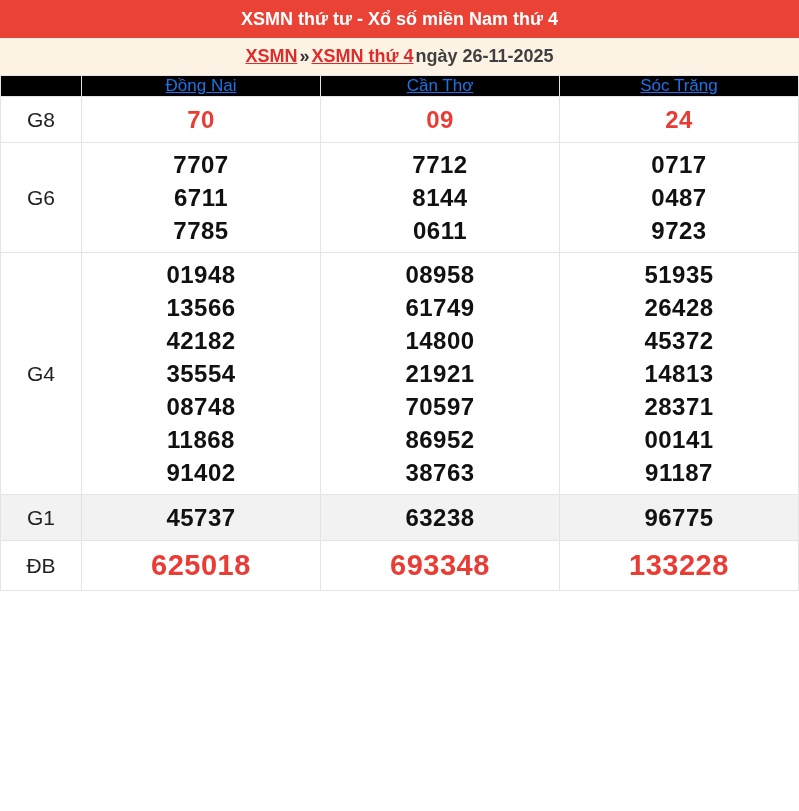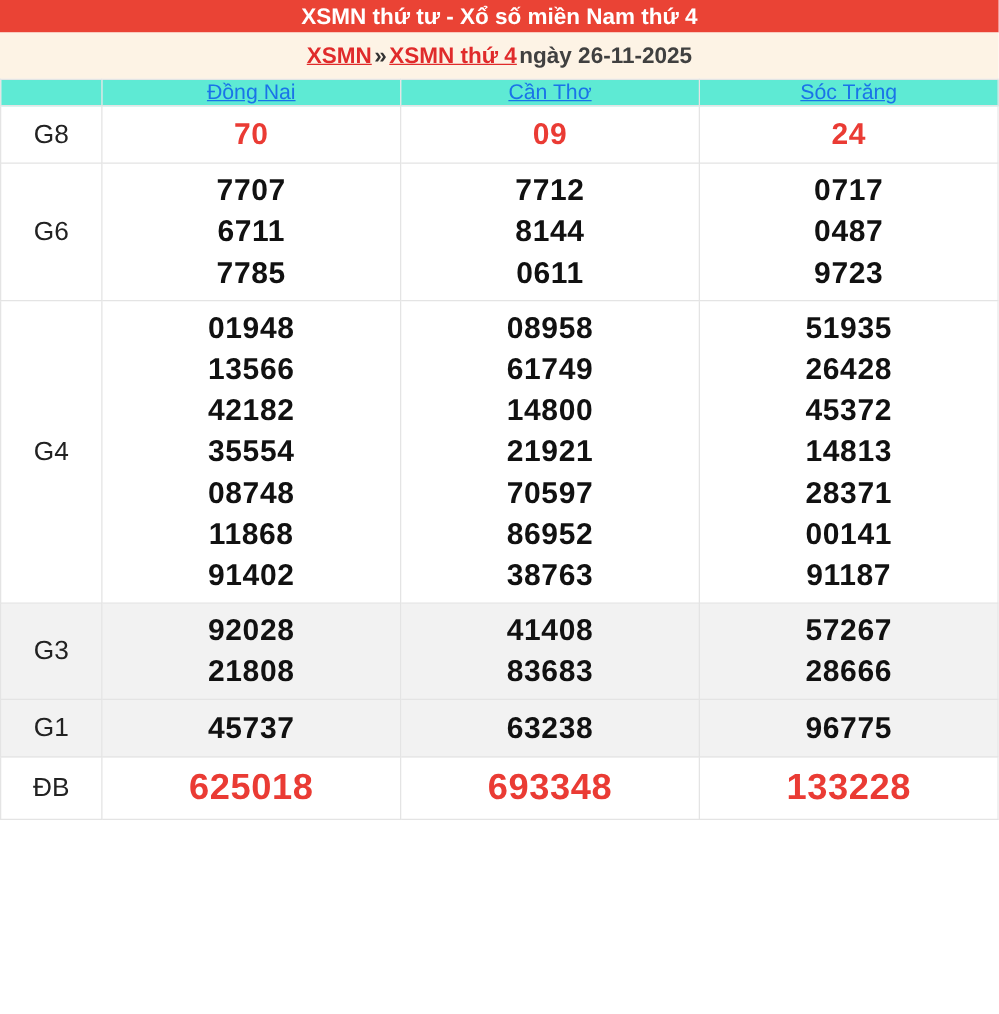--- a/index.html
+++ b/index.html
@@ -8,34 +8,34 @@
     --blue:#1a73e8;
     --cream:#fdf3e5;
     --stripe:#f2f2f2;
     --border:#e4e4e4;
     --ink:#1b1b1b;
   }
   *{box-sizing:border-box;margin:0;padding:0;}
   html,body{width:799px;height:811px;overflow:hidden;background:#fff;
     font-family:"Liberation Sans","DejaVu Sans",sans-serif;color:var(--ink);}
   
-  .topbar{height:26px;background:var(--red);display:flex;align-items:center;justify-content:center;}
+  .topbar{height:38px;background:var(--red);display:flex;align-items:center;justify-content:center;}
   .topbar span{color:#fff;font-size:18px;font-weight:700;}
   
   .breadcrumb{height:37px;background:var(--cream);display:flex;align-items:center;justify-content:center;
     font-size:18px;font-weight:700;gap:2px;}
   .breadcrumb a{color:#e02b2b;text-decoration:underline;cursor:pointer;}
   .breadcrumb .sep{color:#333;font-weight:700;}
   .breadcrumb .date{color:#404040;}
   
   table{width:799px;border-collapse:collapse;table-layout:fixed;}
   th,td{border:1px solid var(--border);text-align:center;vertical-align:middle;}
   col.c-label{width:81px;}
   col.c-prov{width:239px;}
-  thead th{height:20px;font-size:17px;font-weight:400;background:#5eead4;}
+  thead th{height:20px;font-size:17px;font-weight:400;background:#000000;}
   thead a{color:var(--blue);text-decoration:underline;font-weight:400;cursor:pointer;}
   tbody tr.stripe td{background:var(--stripe);}
   td.label{font-size:21px;font-weight:400;color:#222;}
   td.vals{padding:5px 0;}
   .num{font-size:24px;font-weight:700;line-height:33px;color:#111;letter-spacing:0.5px;}
   tr.hl .num{color:var(--num-red);}
   tr.db .num{color:var(--num-red);font-size:29px;line-height:37px;}
   tr.single td.vals{padding:6px 0;}
 </style>
 </head>
@@ -121,35 +121,20 @@
         <td class="vals">
           <div class="num">51935</div>
           <div class="num">26428</div>
           <div class="num">45372</div>
           <div class="num">14813</div>
           <div class="num">28371</div>
           <div class="num">00141</div>
           <div class="num">91187</div>
         </td>
       </tr>
-      <tr class="stripe">
-        <td class="label">G3</td>
-        <td class="vals">
-          <div class="num">92028</div>
-          <div class="num">21808</div>
-        </td>
-        <td class="vals">
-          <div class="num">41408</div>
-          <div class="num">83683</div>
-        </td>
-        <td class="vals">
-          <div class="num">57267</div>
-          <div class="num">28666</div>
-        </td>
-      </tr>
       <tr class="stripe single">
         <td class="label">G1</td>
         <td class="vals">
           <div class="num">45737</div>
         </td>
         <td class="vals">
           <div class="num">63238</div>
         </td>
         <td class="vals">
           <div class="num">96775</div>

